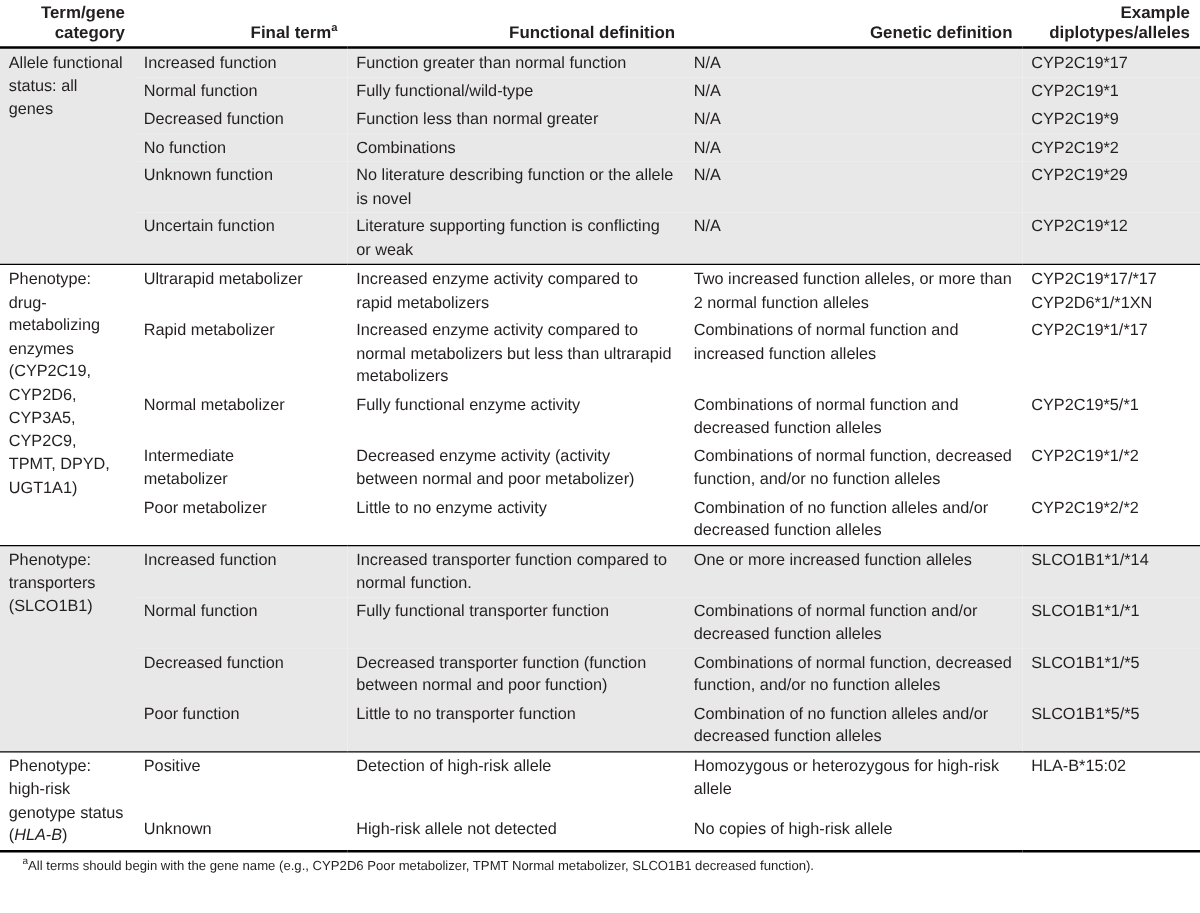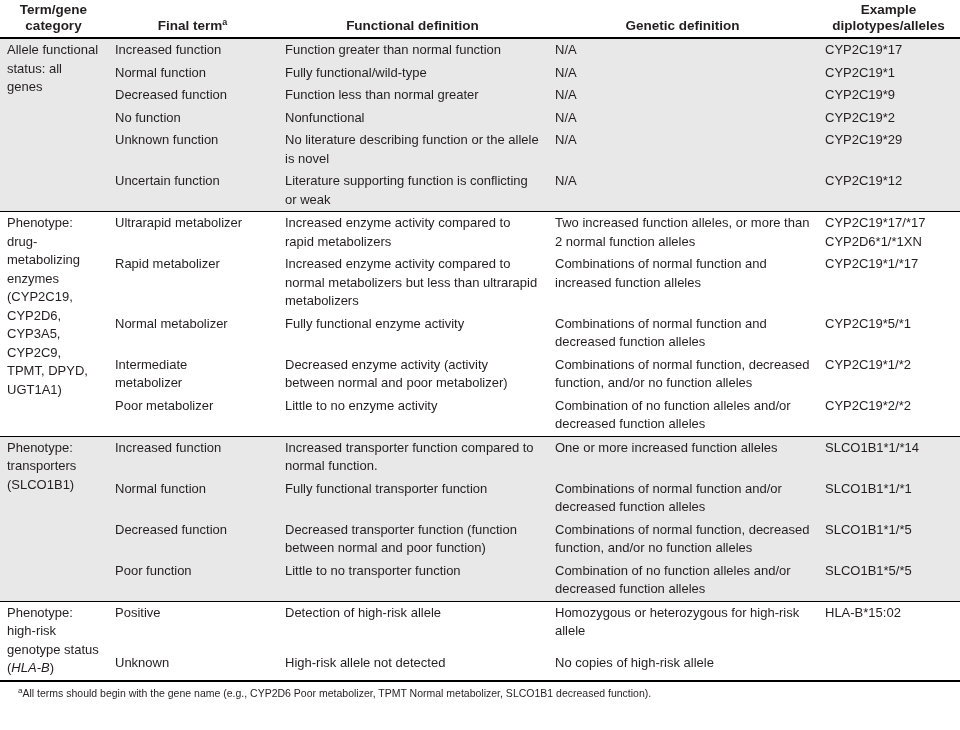--- a/index.html
+++ b/index.html
@@ -18,21 +18,21 @@
     width:960px;
     border-collapse:collapse;
     table-layout:fixed;
     font-size:13px;
     line-height:18.5px;
     border-bottom:2.5px solid var(--border);
   }
   thead th{
     font-size:13.5px;
     font-weight:bold;
-    text-align:center;
+    text-align:right;
     vertical-align:bottom;
     line-height:16px;
     padding:2px 8px 3px 7px;
     border-bottom:2.5px solid var(--border);
     background:#ffffff;
   }
   td{
     vertical-align:top;
     padding:2px 8px 2px 7px;
     word-wrap:break-word;
@@ -89,21 +89,21 @@
       <td class="ex">CYP2C19*1</td>
     </tr>
     <tr class="shaded">
       <td class="term">Decreased function</td>
       <td class="func">Function less than normal greater</td>
       <td class="gen">N/A</td>
       <td class="ex">CYP2C19*9</td>
     </tr>
     <tr class="shaded">
       <td class="term">No function</td>
-      <td class="func">Nonfunctional</td>
+      <td class="func">Combinations</td>
       <td class="gen">N/A</td>
       <td class="ex">CYP2C19*2</td>
     </tr>
     <tr class="shaded">
       <td class="term">Unknown function</td>
       <td class="func">No literature describing function or the allele is novel</td>
       <td class="gen">N/A</td>
       <td class="ex">CYP2C19*29</td>
     </tr>
     <tr class="shaded">

